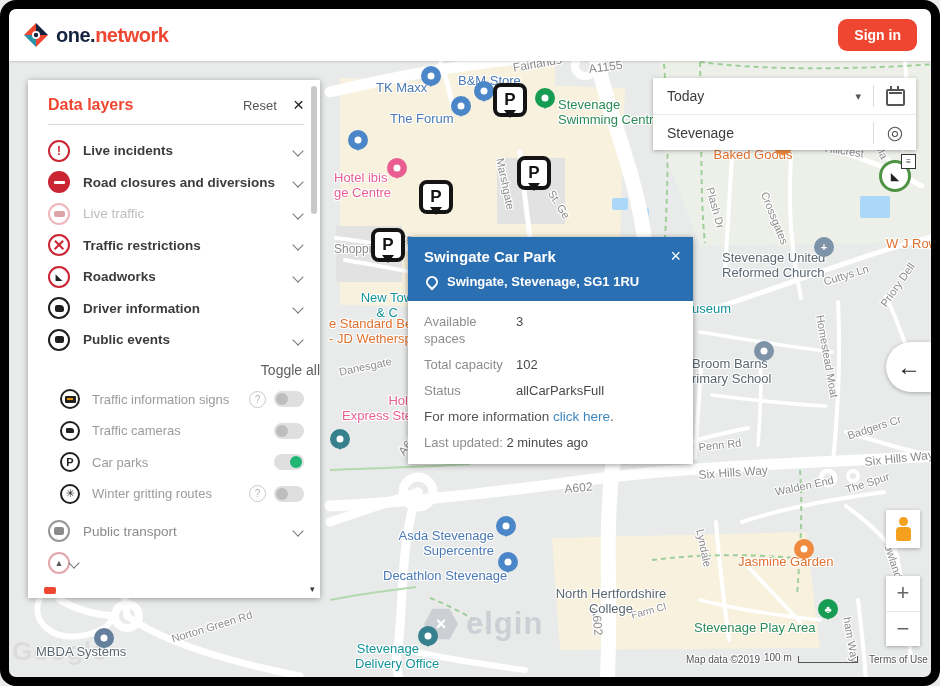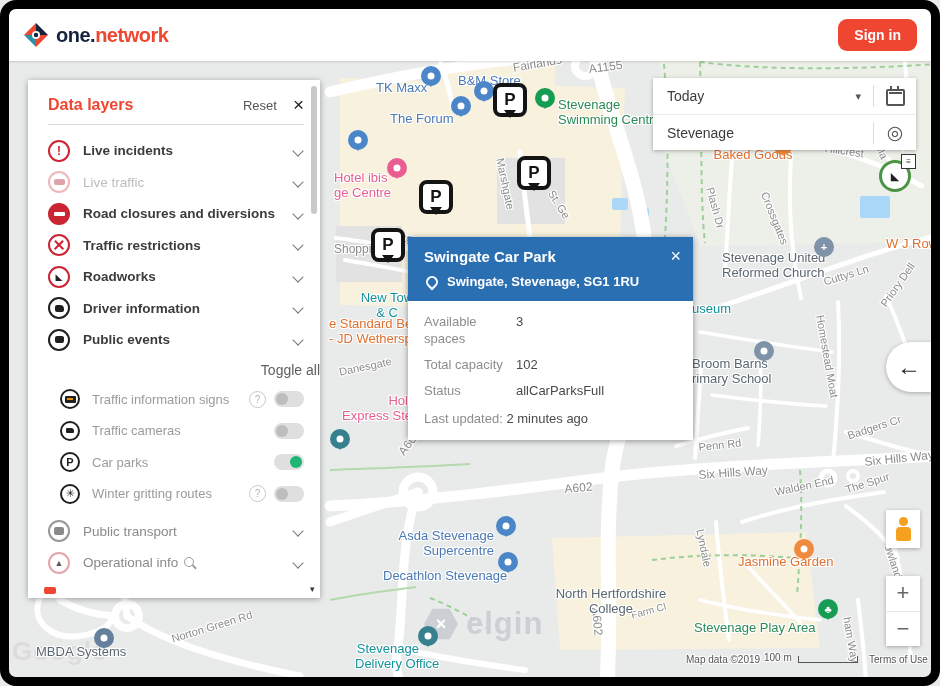--- a/index.html
+++ b/index.html
@@ -352,32 +352,32 @@
     </div>
     <div class="pdivider"></div>
     <div class="rows" id="layer-rows">
         <div class="row ">
           <span class="ic ic-incident ring-red">
             <span class="txt" style="color: rgb(203, 36, 51); font-size: 12px;">!</span>
           </span>
           <span class="lbl">Live incidents</span>
           <span class="chev"></span>
         </div>
+        <div class="row ">
+          <span class="ic ic-closure ic-closure">
+            <span class="bar"></span>
+          </span>
+          <span class="lbl">Road closures and diversions</span>
+          <span class="chev"></span>
+        </div>
         <div class="row muted">
           <span class="ic ic-traffic ring-pink">
             <span class="carshape"></span>
           </span>
           <span class="lbl">Live traffic</span>
-          <span class="chev"></span>
-        </div>
-        <div class="row ">
-          <span class="ic ic-closure ic-closure">
-            <span class="bar"></span>
-          </span>
-          <span class="lbl">Road closures and diversions</span>
           <span class="chev"></span>
         </div>
         <div class="row ">
           <span class="ic ic-restriction ring-red">
             <span class="diag d1"></span>
             <span class="diag d2"></span>
           </span>
           <span class="lbl">Traffic restrictions</span>
           <span class="chev"></span>
         </div>
@@ -448,21 +448,20 @@
           <span class="ic ic-bus ring-gray">
             <span class="busbox"></span>
           </span>
           <span class="lbl">Public transport</span>
           <span class="chev"></span>
         </div>
         <div class="row gray">
           <span class="ic ic-cone ring-rose">
             <span class="txt" style="color: rgb(90, 90, 90); font-size: 9px;">▲</span>
           </span>
-          <span class="lbl">Operational info<span class="zoomglass"></span></span>
           <span class="chev"></span>
         </div>
       </div>
     <div class="sb">
       <div class="thumb"></div>
       <div class="down">▾</div>
     </div>
     <div class="redfrag"></div>
   </div>
 
@@ -485,20 +484,23 @@
           </div>
           <div class="p-row">
             <div class="pl">Total capacity</div>
             <div class="pv">102</div>
           </div>
           <div class="p-row">
             <div class="pl">Status</div>
             <div class="pv">allCarParksFull</div>
           </div>
         </div>
+      <div class="p-more">
+        <span>For more information </span><a>click here</a><span>.</span>
+      </div>
       <div class="p-upd">
         <span>Last updated: </span><b>2 minutes ago</b>
       </div>
     </div>
   </div>
 
   <div class="ctrl">
     <div class="ctrl-row">
       <div class="ctrl-txt">Today</div>
       <div class="caret">▾</div>

